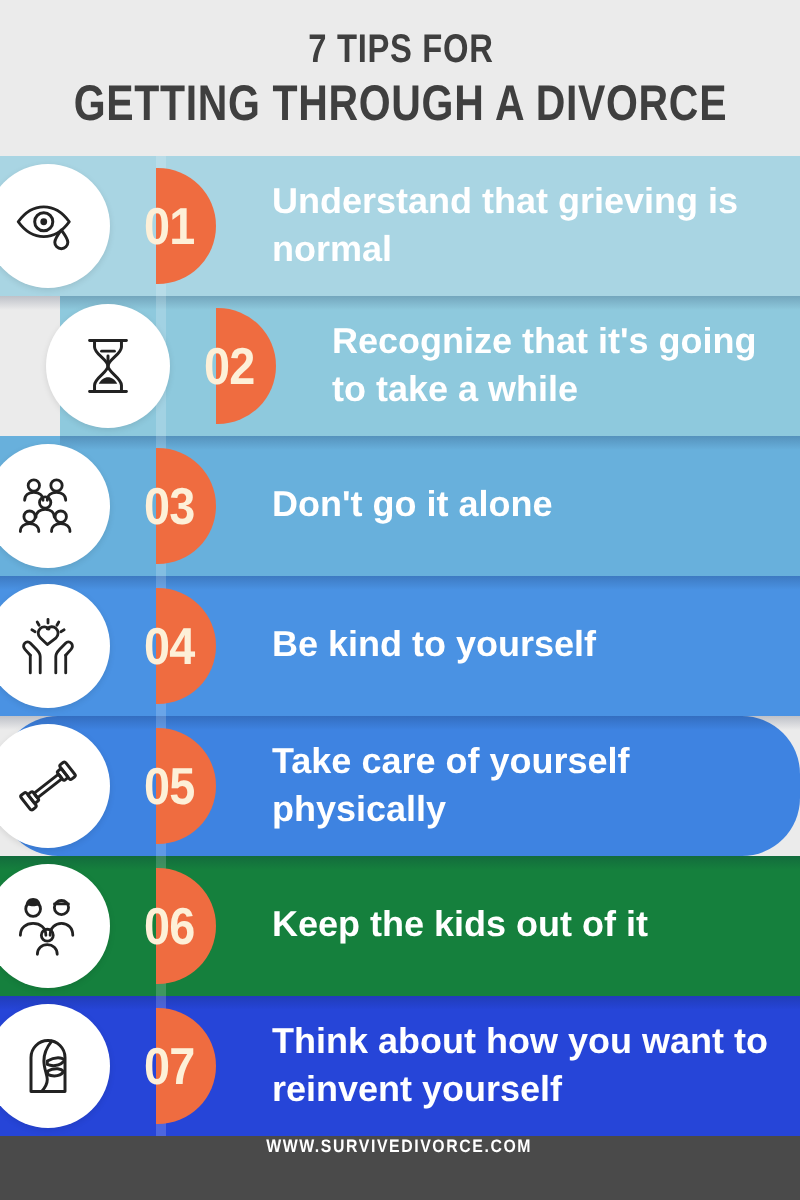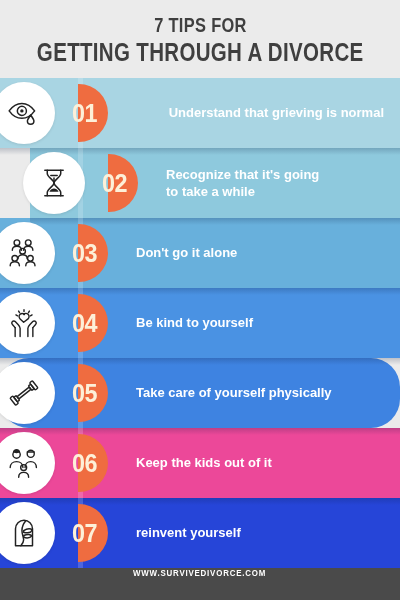--- a/index.html
+++ b/index.html
@@ -136,21 +136,21 @@
     transform-origin: left center;
   }
 
   .tip-text {
     position: absolute;
     left: 136px;
     right: 16px;
     top: 50%;
     transform: translateY(-50%);
     color: #ffffff;
-    font-size: 13px;
+    font-size: 18px;
     line-height: 1.32;
     font-weight: 600;
     z-index: 7;
   }
   .tip-text.bold {
     font-weight: bold;
   }
 
   
   .footer {
@@ -174,21 +174,21 @@
 
 <div id="infographic">
 
   <div class="header">
     <div class="header-line header-line-1">7 TIPS FOR</div>
     <div class="header-line header-line-2">GETTING THROUGH A DIVORCE</div>
   </div>
 
   <div class="rows" id="rows-container">
     <div class="divider-stripe"></div>
-  <div class="row" style="background: rgb(169, 213, 227); text-align: right;">
+  <div class="row" style="background: rgb(169, 213, 227);">
         <div class="icon-circle">
           <span>
     <svg viewBox="0 0 48 48" fill="none" stroke="#222" stroke-width="2.1" stroke-linecap="round" stroke-linejoin="round">
       <path d="M3 21c5-7 11.5-10.5 18-10.5S34 14 39 21c-5 7-11.5 10.5-18 10.5S8 28 3 21z"></path>
       <circle cx="21" cy="21" r="6.4"></circle>
       <circle cx="21" cy="21" r="2.4" fill="#222" stroke="none"></circle>
       <path d="M33.4 26.8c2.6 3.6 4.6 6.3 4.6 8.6a4.6 4.6 0 11-9.2 0c0-2.3 2-5 4.6-8.6z"></path>
     </svg>
           </span>
         </div>
@@ -273,21 +273,21 @@
       </g>
     </svg>
           </span>
         </div>
         <div class="badge" style="background: rgb(239, 108, 64);"></div>
         <div class="badge-num" style="color: rgb(253, 240, 216);">05</div>
         <div class="tip-text">
           <div>Take care of yourself physically</div>
         </div>
       </div>
-      <div class="row" style="background: #ec4899;">
+      <div class="row" style="background: #15803d;">
         <div class="icon-circle">
           <span>
     <svg viewBox="0 0 48 48" fill="none" stroke="#222" stroke-width="2" stroke-linecap="round" stroke-linejoin="round">
       <circle cx="13.5" cy="12" r="5.2"></circle>
       <path d="M8.3 9.2c0-3 2.3-5 5.2-5s5.2 2 5.2 5c0 0-2.6.9-5.2.9s-5.2-.9-5.2-.9z" fill="#222" stroke="none"></path>
       <path d="M4.5 30.5c0-5.3 4-8.4 9-8.4s9 3.1 9 8.4"></path>
       <circle cx="33.5" cy="11" r="5"></circle>
       <path d="M28.6 8.4h9.8"></path>
       <path d="M25.5 30.5c0-5.3 3.6-8.4 8-8.4s8 3.1 8 8.4"></path>
       <circle cx="23.5" cy="30.5" r="4.2"></circle>
@@ -308,20 +308,21 @@
       <path d="M12 42V18c0-6.6 5.4-12 12-12s12 5.4 12 12v24z"></path>
       <path d="M26.5 6.6c-3.6 4.4-5.4 9-5.4 13.8 0 5.4 2.4 9.6 2.4 13.2 0 3-1.4 5.6-4 8.4"></path>
       <path d="M23.5 20.5c2.6-1.6 5.2-2.4 7.6-2.4 2 0 3.6.6 4.6 1.7-1.2 2.2-3.6 3.6-6.6 3.9-2 .2-4-.1-5.6-.8z"></path>
       <path d="M23.8 27.5c2.4-1.2 4.8-1.7 7-1.5 1.9.2 3.4.9 4.3 2-1.4 1.9-3.8 3-6.6 3-1.8 0-3.5-.4-4.8-1.1z"></path>
     </svg>
           </span>
         </div>
         <div class="badge" style="background: rgb(239, 108, 64);"></div>
         <div class="badge-num" style="color: rgb(253, 240, 216);">07</div>
         <div class="tip-text bold">
+          <div>Think about how you want to</div>
           <div>reinvent yourself</div>
         </div>
       </div>
     </div>
 
   <div class="footer">
     <div class="footer-text">WWW.SURVIVEDIVORCE.COM</div>
   </div>
 
 </div>

